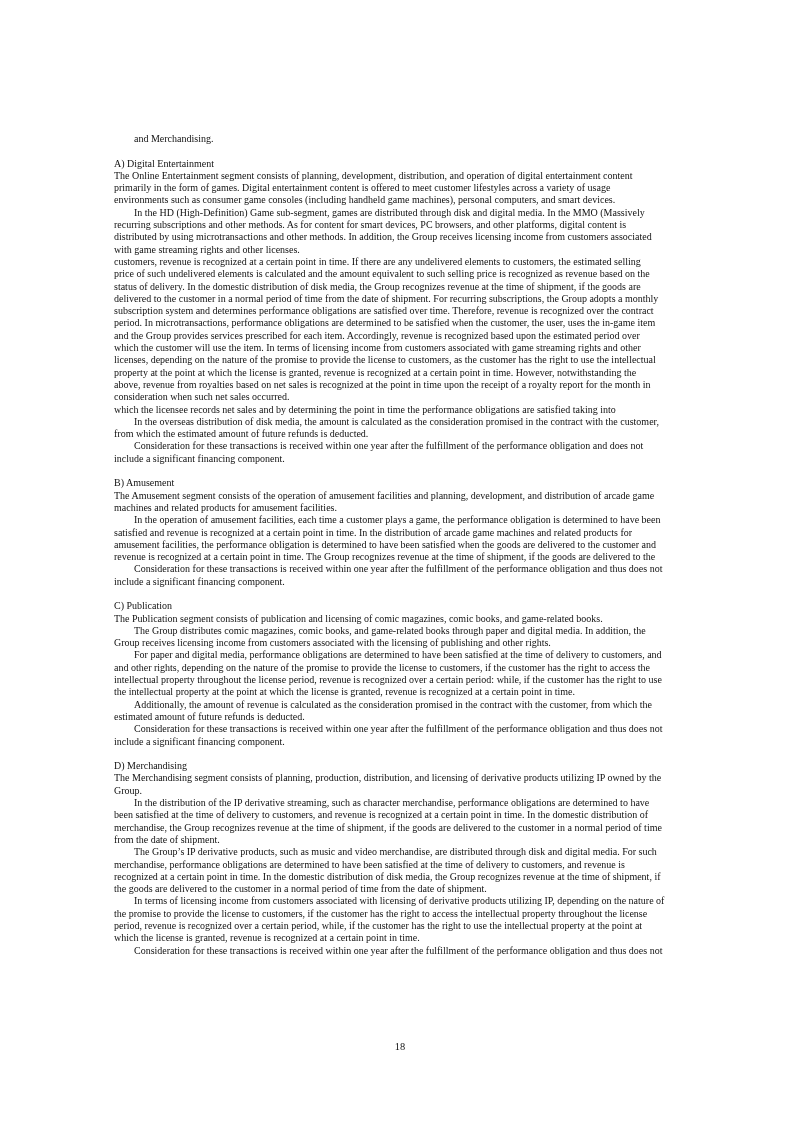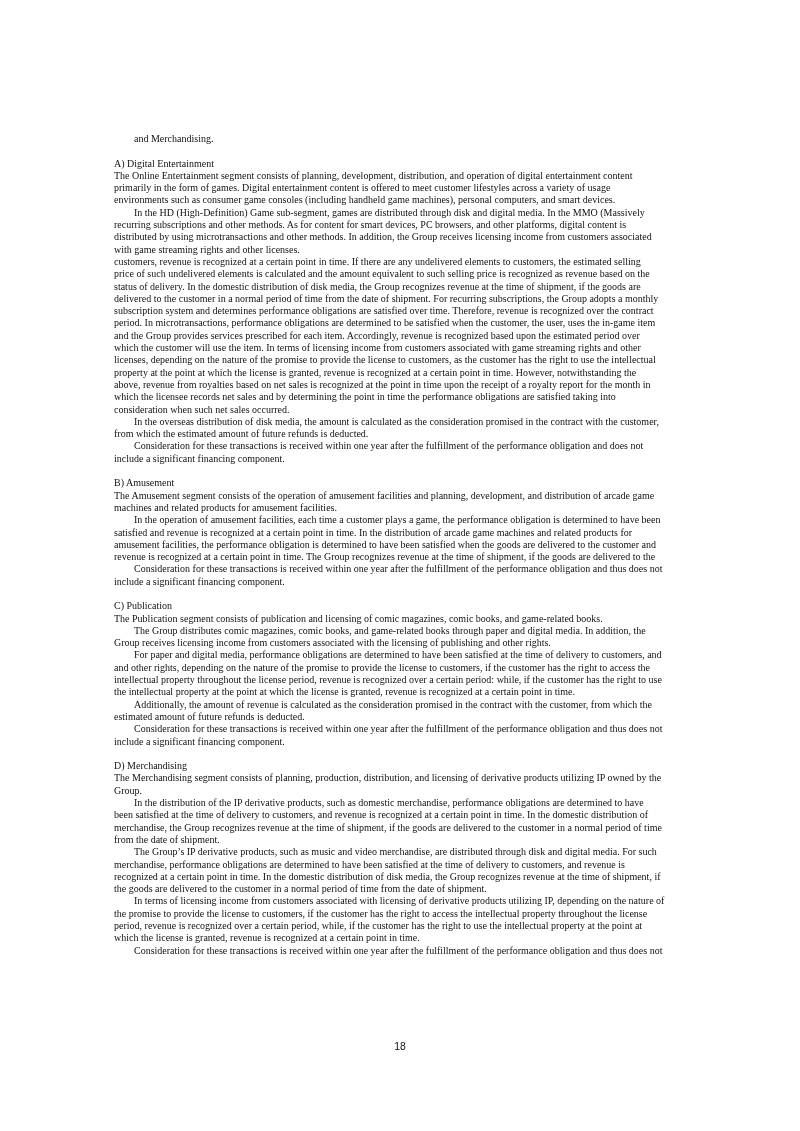--- a/index.html
+++ b/index.html
@@ -8,21 +8,21 @@
     position: absolute; left: 114px; top: 133px; width: 596px;
     font-family: "Liberation Serif", "DejaVu Serif", serif;
     font-size: 10px; line-height: 12.3px; color: #111111;
   }
   .line { white-space: nowrap; display: block; height: 12.3px; }
   .ind { padding-left: 20px; }
   .gap { height: 12.3px; display: block; }
   .heading { display: block; height: 12.3px; white-space: nowrap; }
   .pagenum {
     position: absolute; left: 0; width: 800px; top: 1041px; text-align: center;
-    font-family: Liberation Sans, sans-serif; font-size: 10.4px; color: #111111;
+    font-family: Liberation Serif, serif; font-size: 10.4px; color: #111111;
   }
 </style>
 </head>
 <body>
 
 <div class="page">
   <div class="line ind">and Merchandising.</div>
   <div id="sections">
       <div>
         <div class="gap"></div>
@@ -43,22 +43,22 @@
           <div class="line">price of such undelivered elements is calculated and the amount equivalent to such selling price is recognized as revenue based on the</div>
           <div class="line">status of delivery. In the domestic distribution of disk media, the Group recognizes revenue at the time of shipment, if the goods are</div>
           <div class="line">delivered to the customer in a normal period of time from the date of shipment. For recurring subscriptions, the Group adopts a monthly</div>
           <div class="line">subscription system and determines performance obligations are satisfied over time. Therefore, revenue is recognized over the contract</div>
           <div class="line">period. In microtransactions, performance obligations are determined to be satisfied when the customer, the user, uses the in-game item</div>
           <div class="line">and the Group provides services prescribed for each item. Accordingly, revenue is recognized based upon the estimated period over</div>
           <div class="line">which the customer will use the item. In terms of licensing income from customers associated with game streaming rights and other</div>
           <div class="line">licenses, depending on the nature of the promise to provide the license to customers, as the customer has the right to use the intellectual</div>
           <div class="line">property at the point at which the license is granted, revenue is recognized at a certain point in time. However, notwithstanding the</div>
           <div class="line">above, revenue from royalties based on net sales is recognized at the point in time upon the receipt of a royalty report for the month in</div>
+          <div class="line">consideration when such net sales occurred.</div>
           <div class="line">which the licensee records net sales and by determining the point in time the performance obligations are satisfied taking into</div>
-          <div class="line">consideration when such net sales occurred.</div>
         </div>
         <div>
           <div class="line ind">In the overseas distribution of disk media, the amount is calculated as the consideration promised in the contract with the customer,</div>
           <div class="line">from which the estimated amount of future refunds is deducted.</div>
         </div>
         <div>
           <div class="line ind">Consideration for these transactions is received within one year after the fulfillment of the performance obligation and does not</div>
           <div class="line">include a significant financing component.</div>
         </div>
       </div>
@@ -106,21 +106,21 @@
         </div>
       </div>
       <div>
         <div class="gap"></div>
         <div class="heading">D) Merchandising</div>
         <div>
           <div class="line">The Merchandising segment consists of planning, production, distribution, and licensing of derivative products utilizing IP owned by the</div>
           <div class="line">Group.</div>
         </div>
         <div>
-          <div class="line ind">In the distribution of the IP derivative products, such as domestic merchandise, performance obligations are determined to have</div>
+          <div class="line ind">In the distribution of the IP derivative streaming, such as character merchandise, performance obligations are determined to have</div>
           <div class="line">been satisfied at the time of delivery to customers, and revenue is recognized at a certain point in time. In the domestic distribution of</div>
           <div class="line">merchandise, the Group recognizes revenue at the time of shipment, if the goods are delivered to the customer in a normal period of time</div>
           <div class="line">from the date of shipment.</div>
         </div>
         <div>
           <div class="line ind">The Group’s IP derivative products, such as music and video merchandise, are distributed through disk and digital media. For such</div>
           <div class="line">merchandise, performance obligations are determined to have been satisfied at the time of delivery to customers, and revenue is</div>
           <div class="line">recognized at a certain point in time. In the domestic distribution of disk media, the Group recognizes revenue at the time of shipment, if</div>
           <div class="line">the goods are delivered to the customer in a normal period of time from the date of shipment.</div>
         </div>

